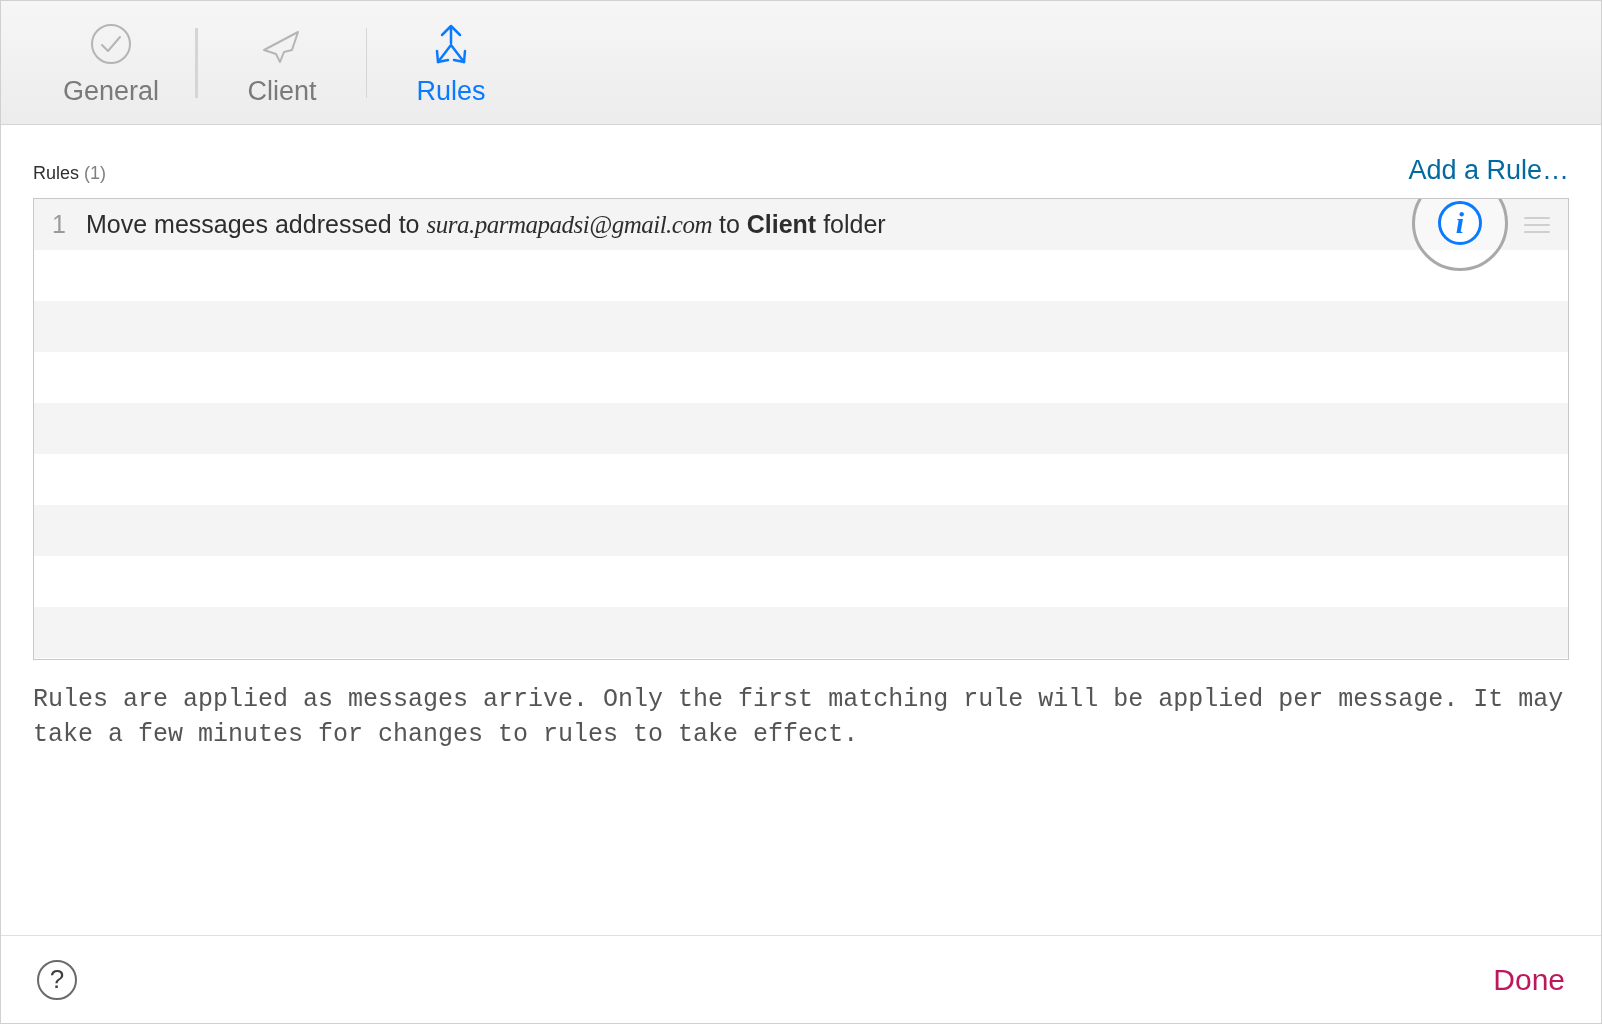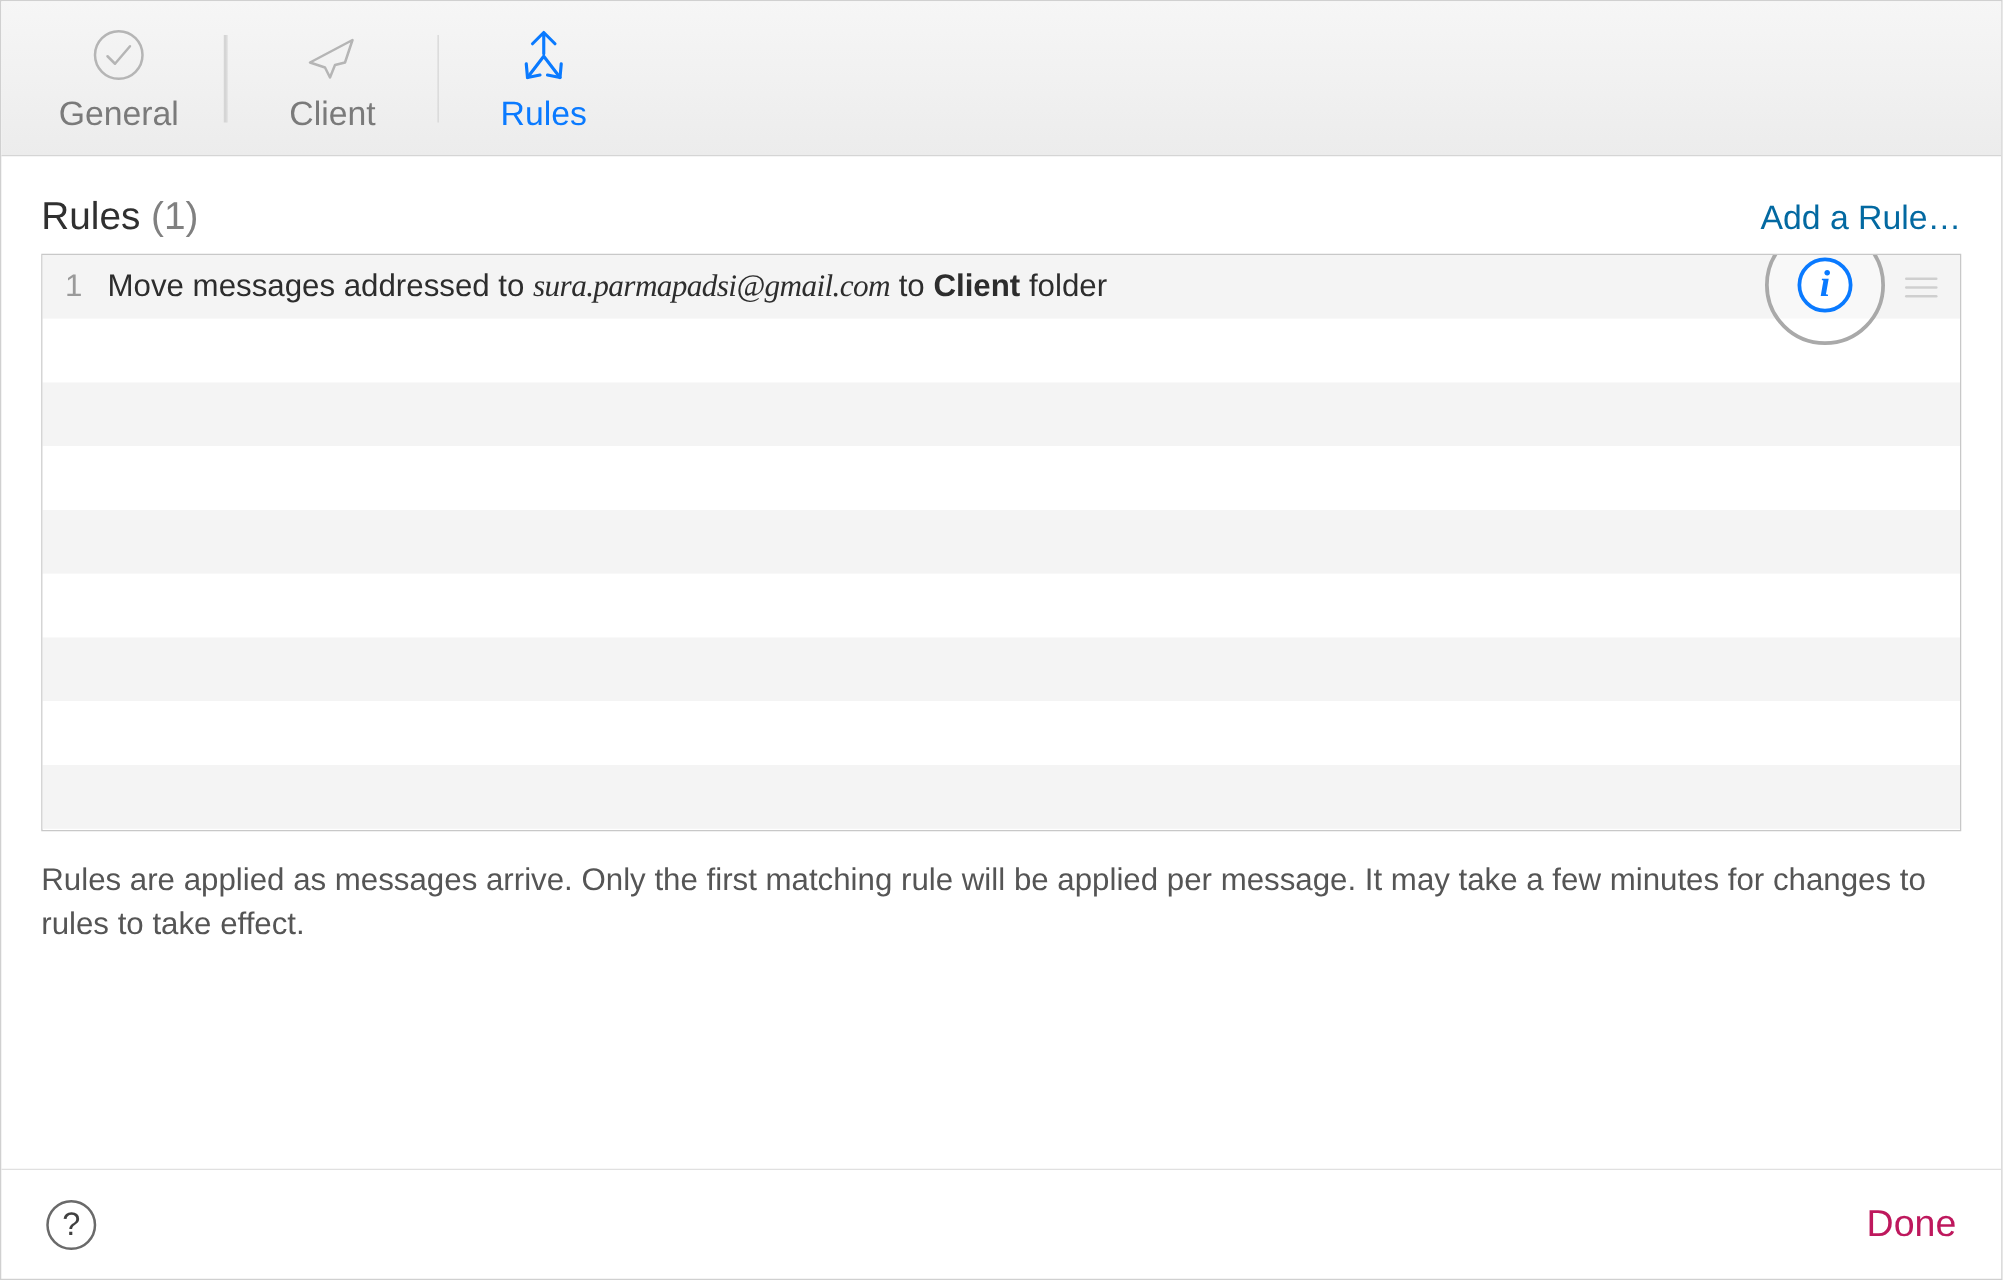--- a/index.html
+++ b/index.html
@@ -14,21 +14,21 @@
       overflow: hidden;
     }
     
     
     .toolbar {
       display: flex;
       align-items: center;
       background: linear-gradient(to bottom, #f6f6f6, #ececec);
       border-bottom: 1px solid #d5d5d5;
       height: 124px;
-      padding: 0 10px;
+      padding: 0 26px;
     }
     .tab {
       display: flex;
       flex-direction: column;
       align-items: center;
       justify-content: center;
       width: 168px;
       height: 100%;
       cursor: pointer;
       color: #7a7a7a;
@@ -60,21 +60,21 @@
       flex-direction: column;
       overflow: hidden;
     }
     .header-row {
       display: flex;
       align-items: baseline;
       justify-content: space-between;
       margin-bottom: 12px;
     }
     .title {
-      font-size: 31px;
+      font-size: 18px;
       color: #303030;
       text-align: center;
     }
     .title .count { color: #808080; }
     .add-link {
       font-size: 27px;
       color: #0369a1;
       cursor: pointer;
     }
     
@@ -153,20 +153,21 @@
       cursor: pointer;
       background: #fff;
     }
     
     .hint {
       font-size: 25px;
       color: #555555;
       line-height: 1.4;
       margin-top: 22px;
       margin-bottom: 30px;
+      font-family: Liberation Mono, monospace;
     }
     
     
     .footer {
       border-top: 1px solid #e0e0e0;
       height: 88px;
       display: flex;
       align-items: center;
       justify-content: space-between;
       padding: 0 36px;

